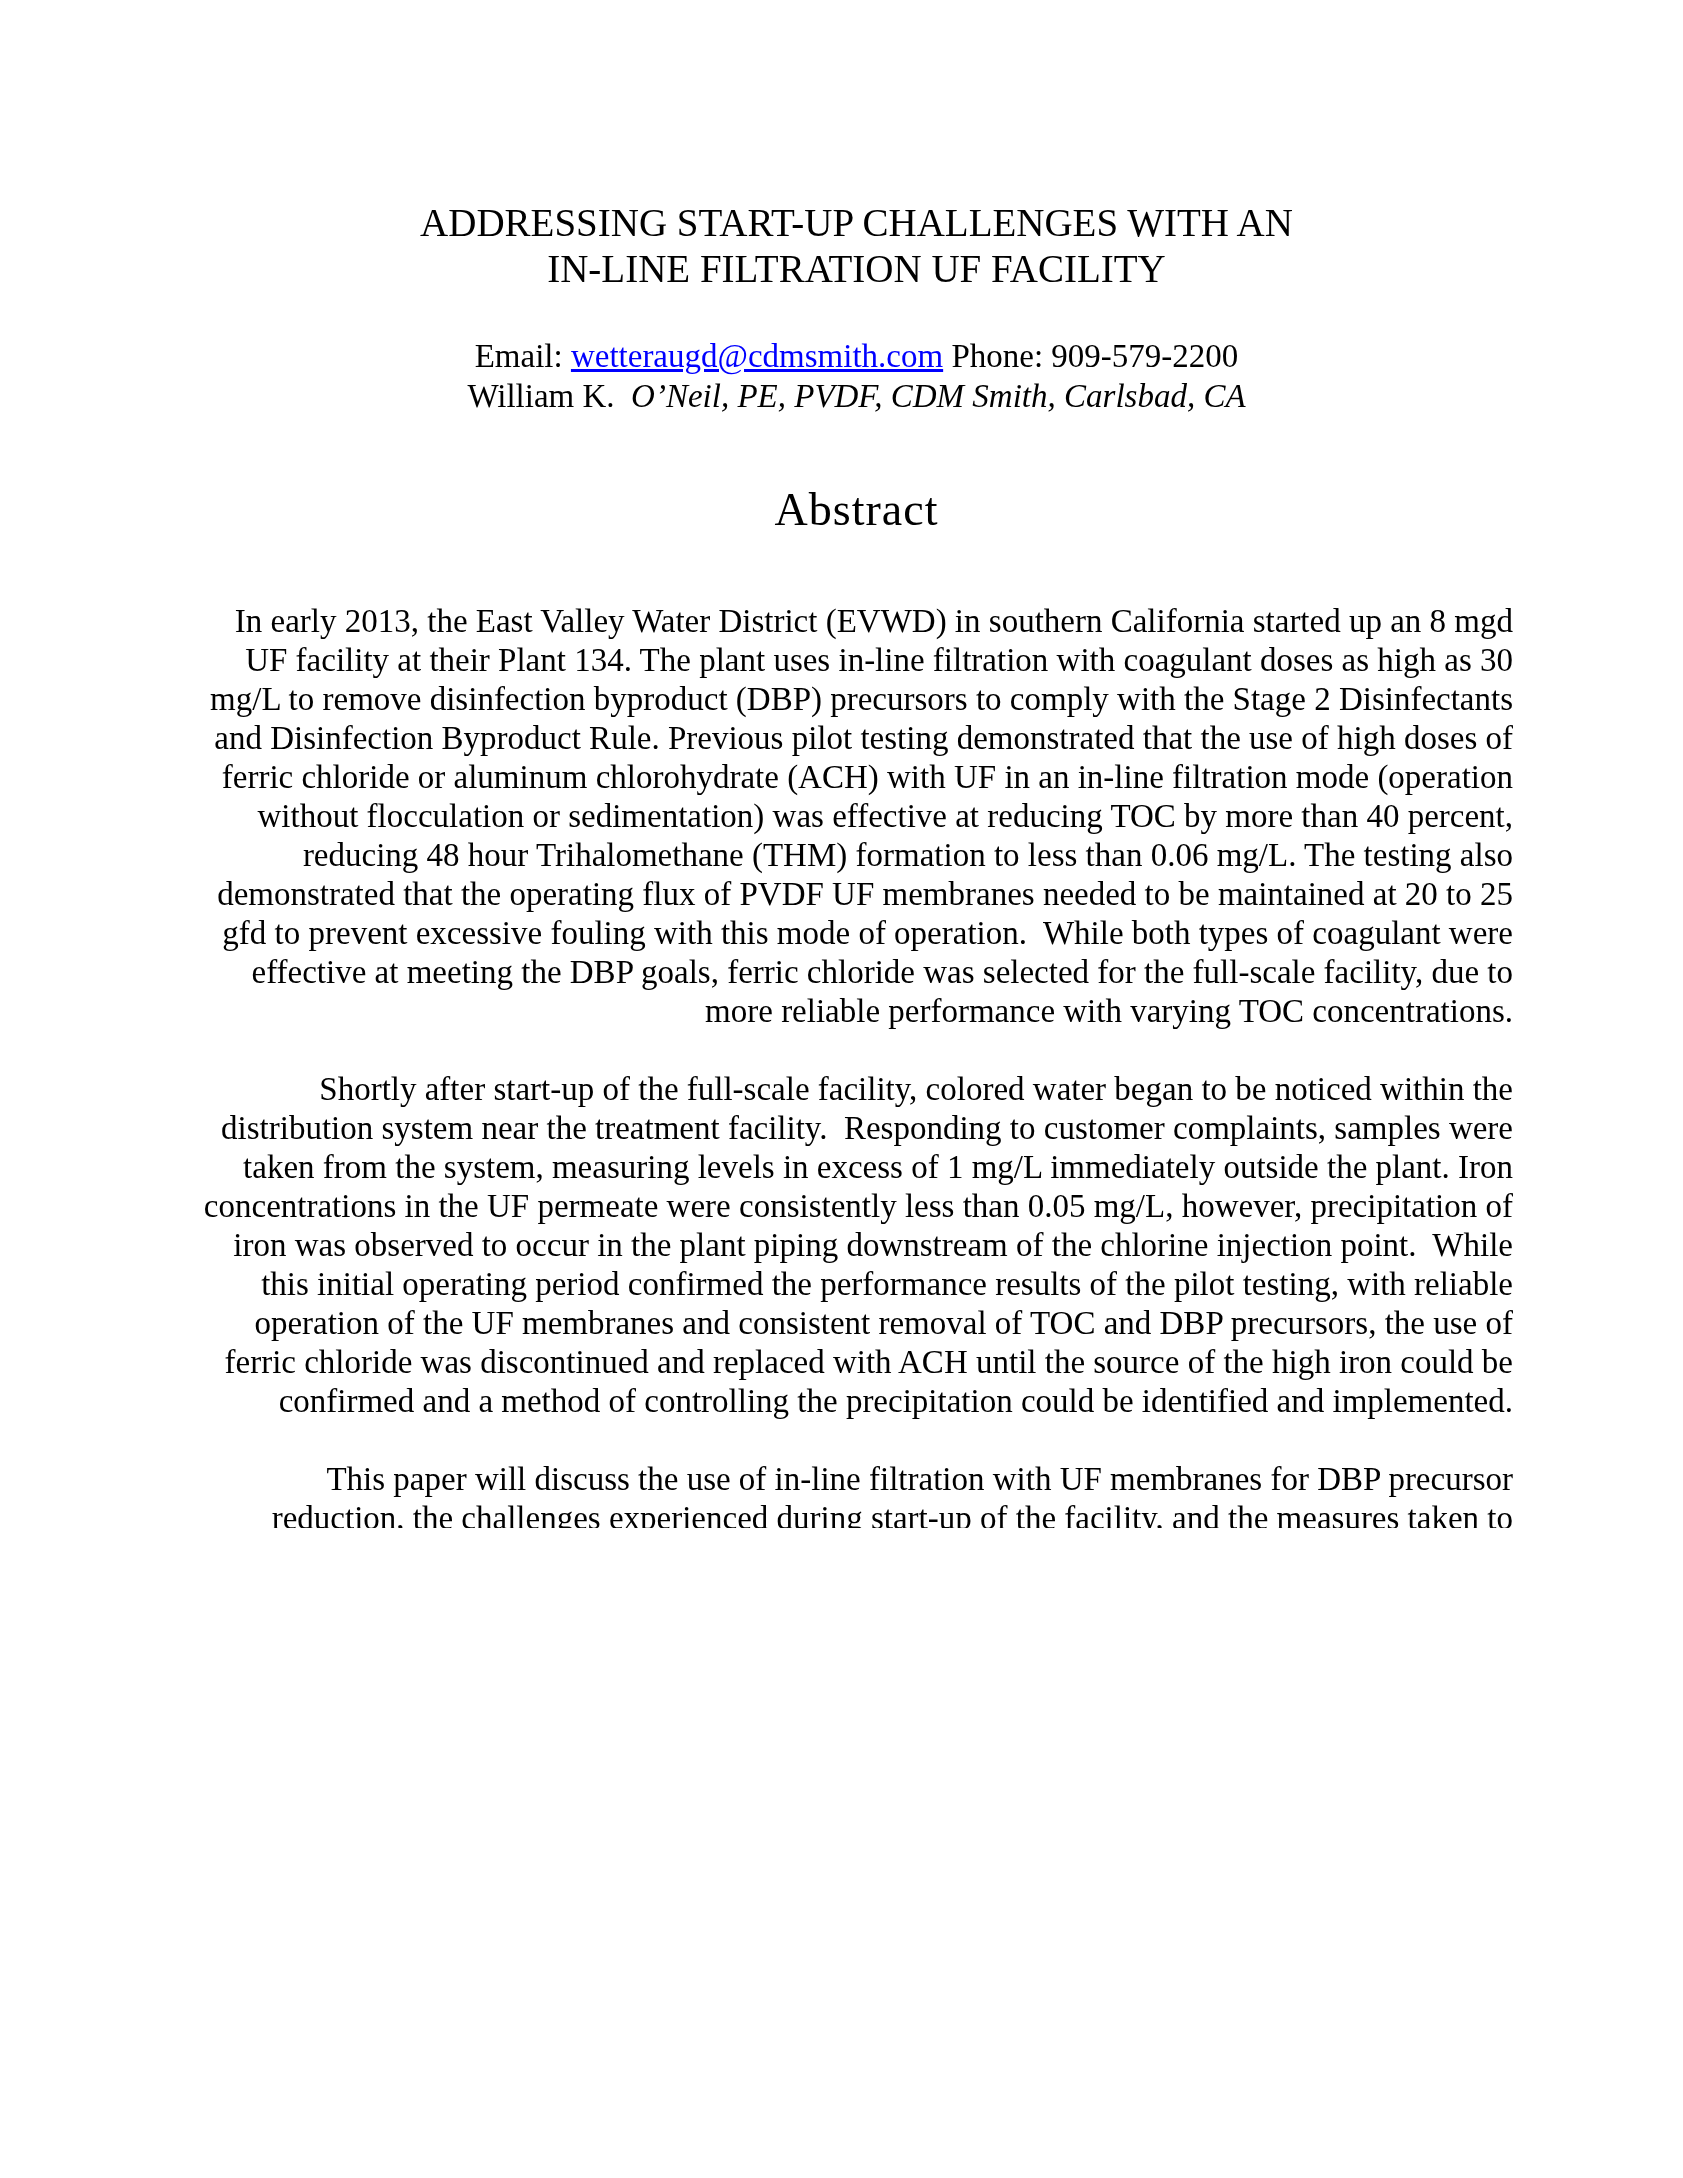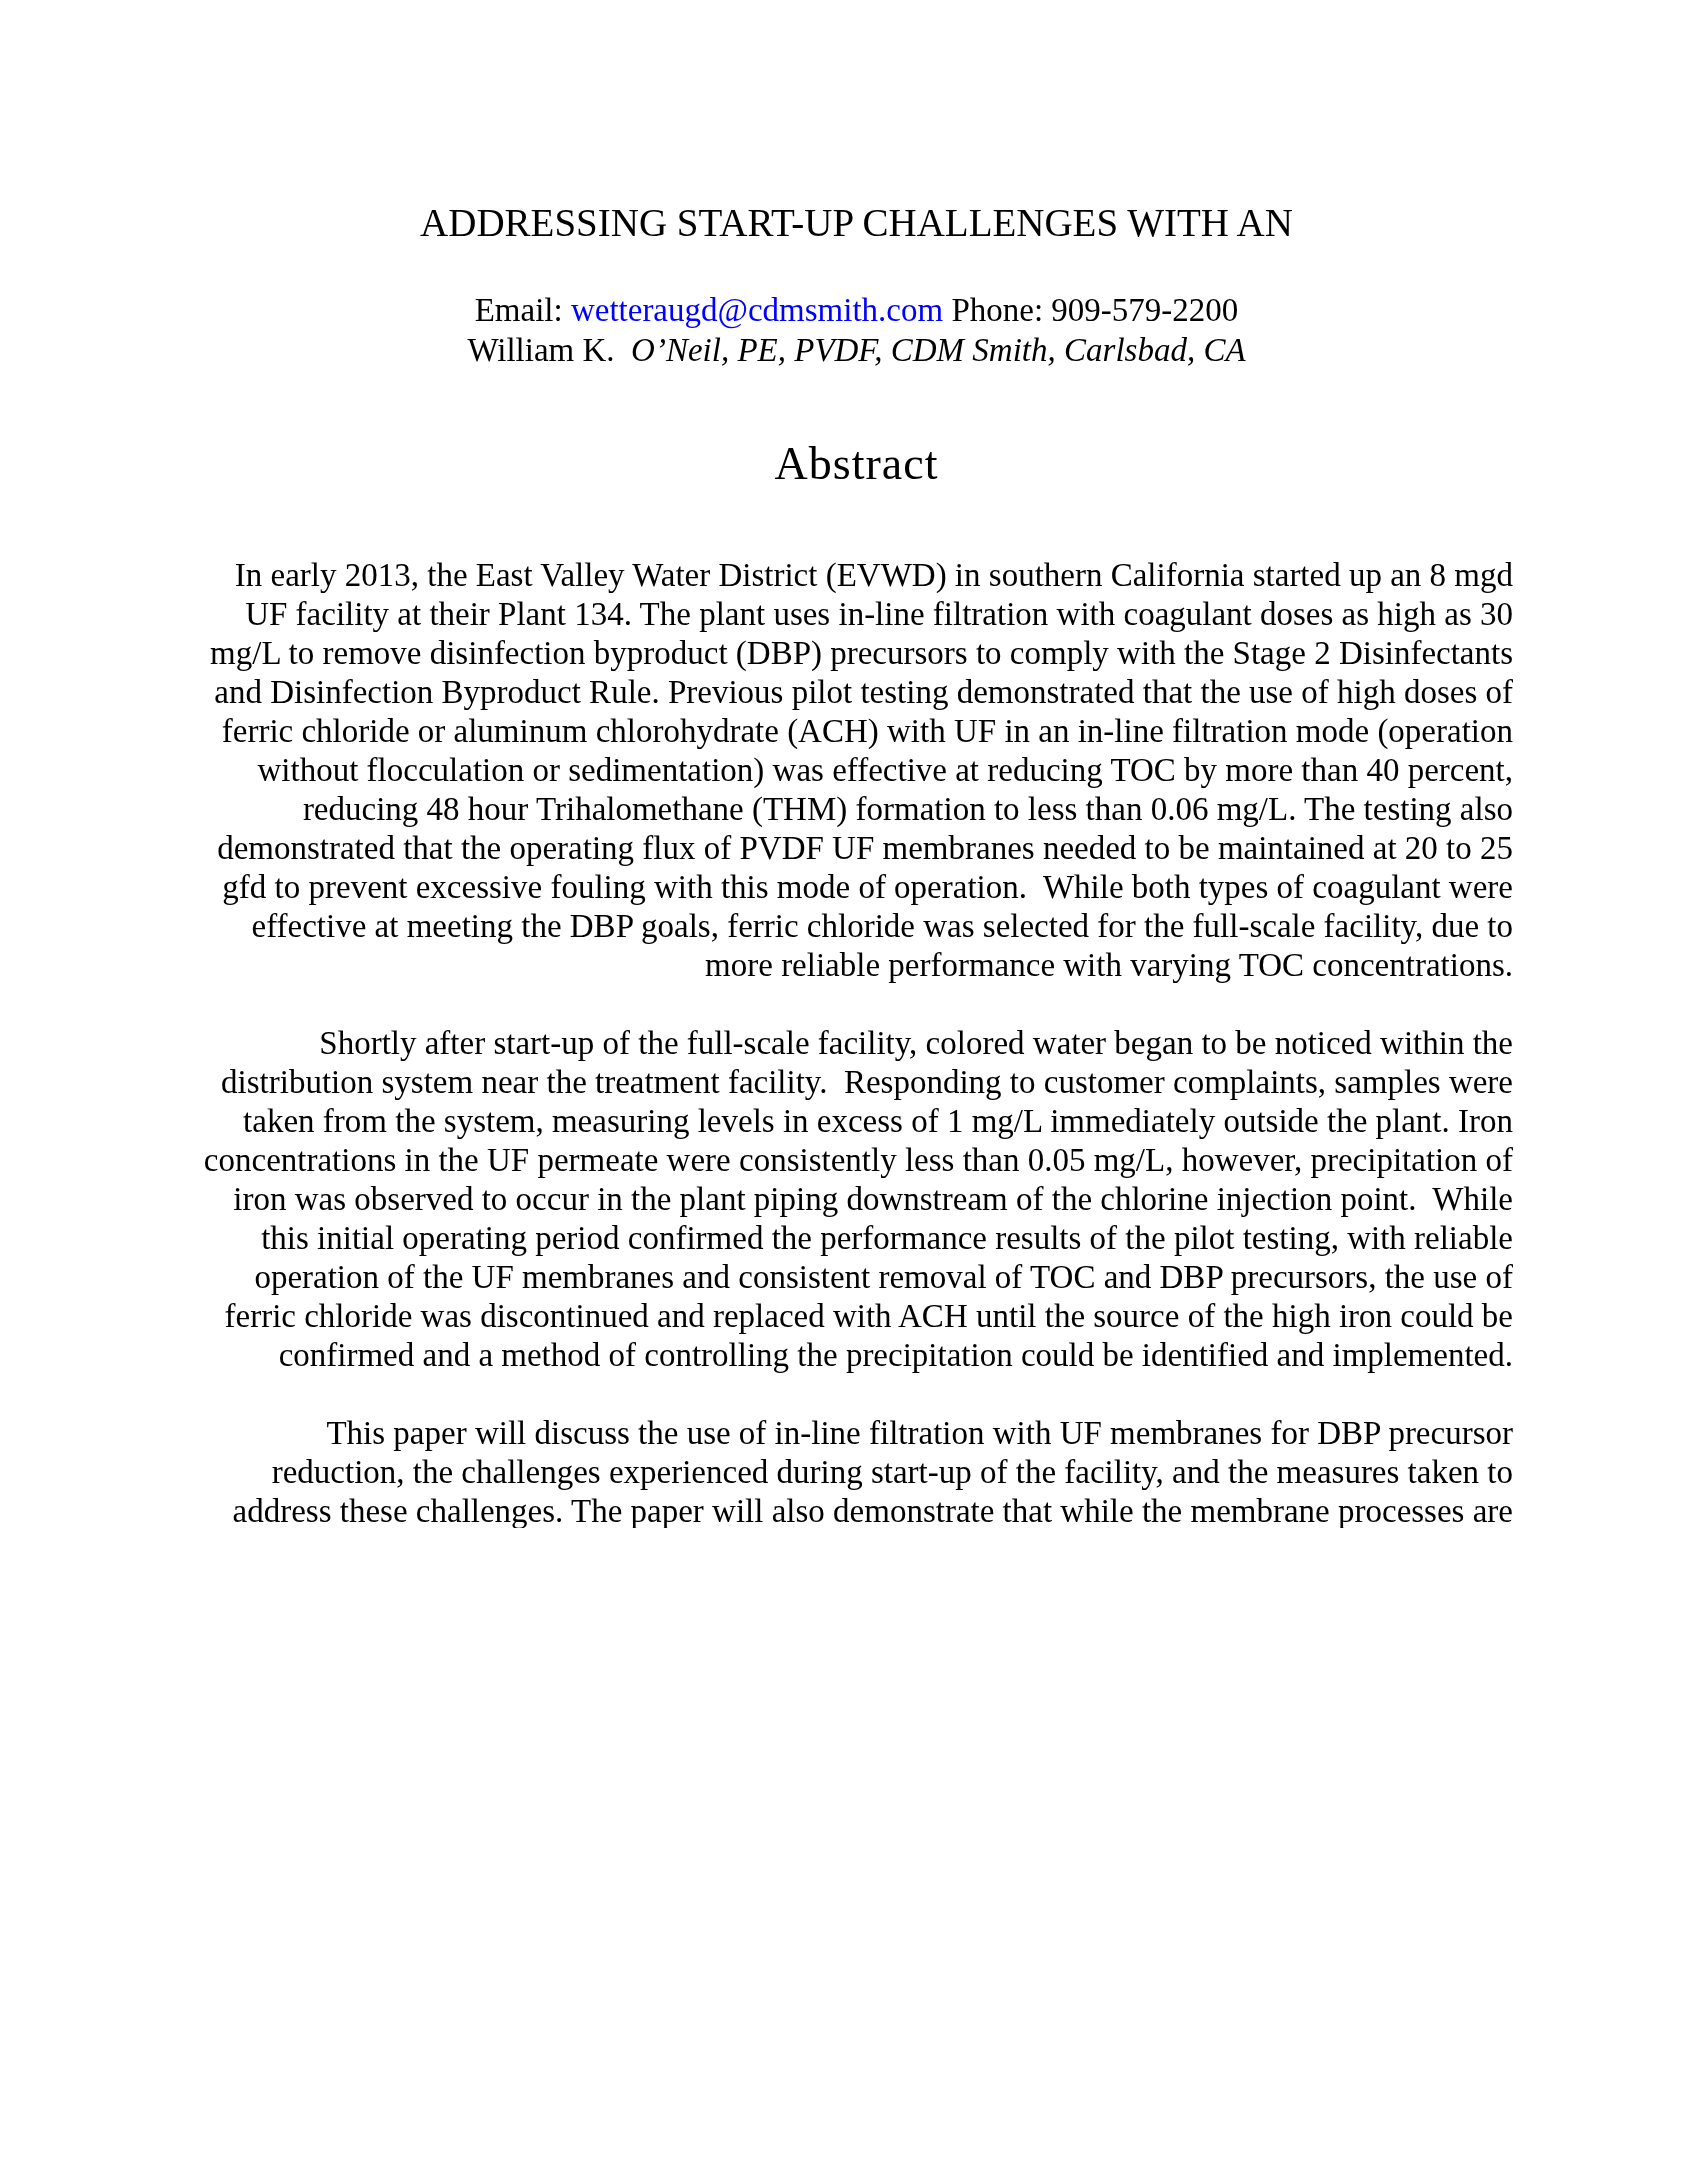--- a/index.html
+++ b/index.html
@@ -30,20 +30,21 @@
   .authors {
     text-align: center;
   }
   .authors p {
     margin: 0;
     line-height: 40px;
     white-space: pre-wrap;
   }
   .email-link {
     color: #0000FF;
+    text-decoration: underline;
     cursor: pointer;
     text-align: center;
   }
   .italic {
     font-style: italic;
   }
   .abstract-heading {
     text-align: center;
     font-size: 46px;
     line-height: 46px;
@@ -70,20 +71,21 @@
   }
 </style>
 </head>
 <body>
 
 <div class="page">
   <div class="content">
 
     <header class="title-block">
       <div>ADDRESSING START-UP CHALLENGES WITH AN</div>
+      <div>IN-LINE FILTRATION UF FACILITY</div>
     </header>
 
     <section class="authors">
       <p><span>Email: </span><a class="email-link" style="color: rgb(0, 0, 255);">wetteraugd@cdmsmith.com</a><span> Phone: 909-579-2200</span></p>
       <p><span>William K.  </span><span class="italic">O’Neil, PE, PVDF, CDM Smith, Carlsbad, CA</span></p>
     </section>
 
     <h2 class="abstract-heading">Abstract</h2>
 
     <section class="body-text">

